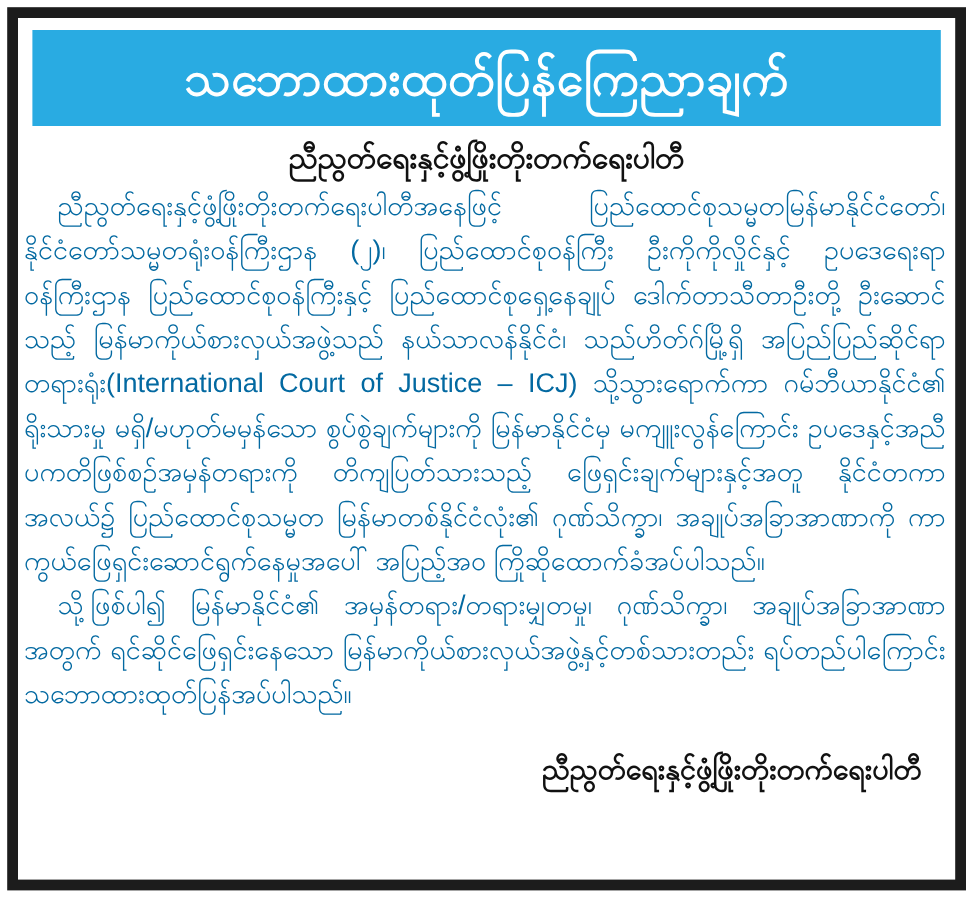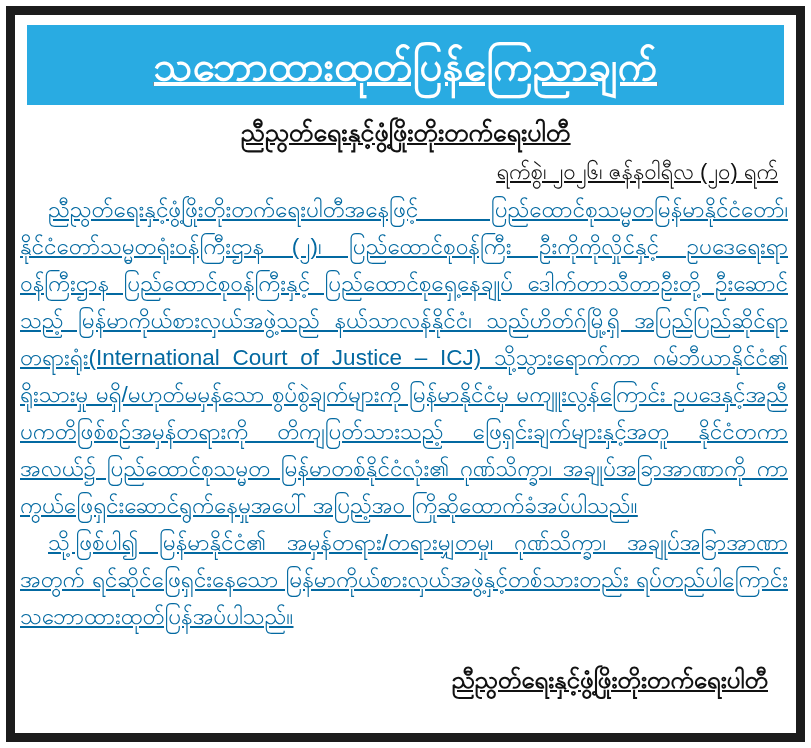--- a/index.html
+++ b/index.html
@@ -1,15 +1,15 @@
 <!DOCTYPE html>
 <html><head>
 <meta charset="utf-8">
 <style>
-  * { margin: 0; padding: 0; box-sizing: border-box; text-decoration: underline; }
+  * { margin: 0; padding: 0; box-sizing: border-box; }
   html, body {
     width: 811px; height: 748px;
     background: #ffffff;
     font-family: "Liberation Sans", sans-serif;
     overflow: hidden;
   }
   .page {
     position: absolute;
     left: 6px; top: 6px;
     width: 799px; height: 736px;
@@ -79,21 +79,20 @@
 <div class="page">
 
   <div class="banner">
     <div class="banner-title">သဘောထားထုတ်ပြန်ကြေညာချက်</div>
   </div>
 
   <div class="heading">
     <div class="heading-line">ညီညွတ်ရေးနှင့်ဖွံ့ဖြိုးတိုးတက်ရေးပါတီ</div>
   </div>
 
-  <div class="date-line">ရက်စွဲ၊ ၂၀၂၆၊ ဇန်နဝါရီလ (၂၀) ရက်</div>
 
   <div class="body-text">
     <p>ညီညွတ်ရေးနှင့်ဖွံ့ဖြိုးတိုးတက်ရေးပါတီအနေဖြင့် ပြည်ထောင်စုသမ္မတမြန်မာနိုင်ငံတော်၊ နိုင်ငံတော်သမ္မတရုံးဝန်ကြီးဌာန (၂)၊ ပြည်ထောင်စုဝန်ကြီး ဦးကိုကိုလှိုင်နှင့် ဥပဒေရေးရာဝန်ကြီးဌာန ပြည်ထောင်စုဝန်ကြီးနှင့် ပြည်ထောင်စုရှေ့နေချုပ် ဒေါက်တာသီတာဦးတို့ ဦးဆောင်သည့် မြန်မာကိုယ်စားလှယ်အဖွဲ့သည် နယ်သာလန်နိုင်ငံ၊ သည်ဟိတ်ဂ်မြို့ရှိ အပြည်ပြည်ဆိုင်ရာတရားရုံး(International Court of Justice – ICJ) သို့သွားရောက်ကာ ဂမ်ဘီယာနိုင်ငံ၏ ရိုးသားမှု မရှိ/မဟုတ်မမှန်သော စွပ်စွဲချက်များကို မြန်မာနိုင်ငံမှ မကျူးလွန်ကြောင်း ဥပဒေနှင့်အညီ ပကတိဖြစ်စဉ်အမှန်တရားကို တိကျပြတ်သားသည့် ဖြေရှင်းချက်များနှင့်အတူ နိုင်ငံတကာအလယ်၌ ပြည်ထောင်စုသမ္မတ မြန်မာတစ်နိုင်ငံလုံး၏ ဂုဏ်သိက္ခာ၊ အချုပ်အခြာအာဏာကို ကာကွယ်ဖြေရှင်းဆောင်ရွက်နေမှုအပေါ် အပြည့်အဝ ကြိုဆိုထောက်ခံအပ်ပါသည်။</p>
     <p>သို့ဖြစ်ပါ၍ မြန်မာနိုင်ငံ၏ အမှန်တရား/တရားမျှတမှု၊ ဂုဏ်သိက္ခာ၊ အချုပ်အခြာအာဏာအတွက် ရင်ဆိုင်ဖြေရှင်းနေသော မြန်မာကိုယ်စားလှယ်အဖွဲ့နှင့်တစ်သားတည်း ရပ်တည်ပါကြောင်း သဘောထားထုတ်ပြန်အပ်ပါသည်။</p>
   </div>
 
   <div class="signature">
     <div class="signature-line">ညီညွတ်ရေးနှင့်ဖွံ့ဖြိုးတိုးတက်ရေးပါတီ</div>
   </div>
 

